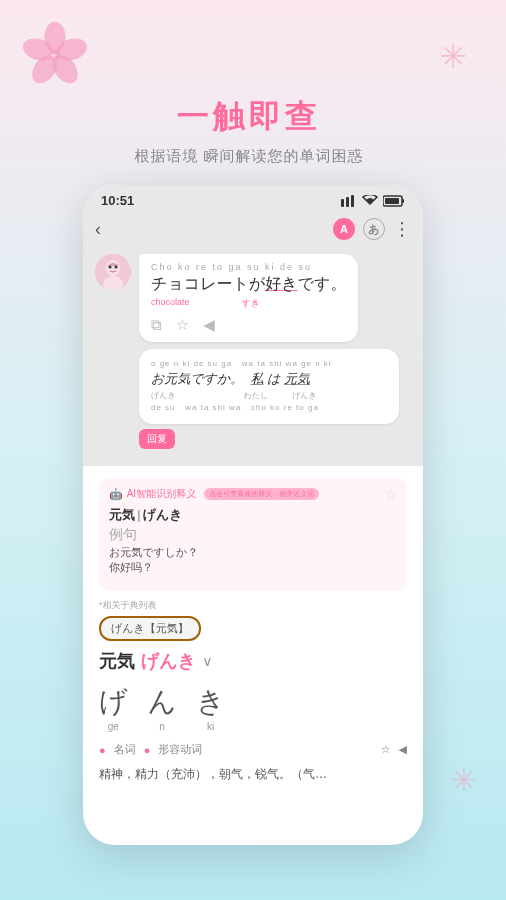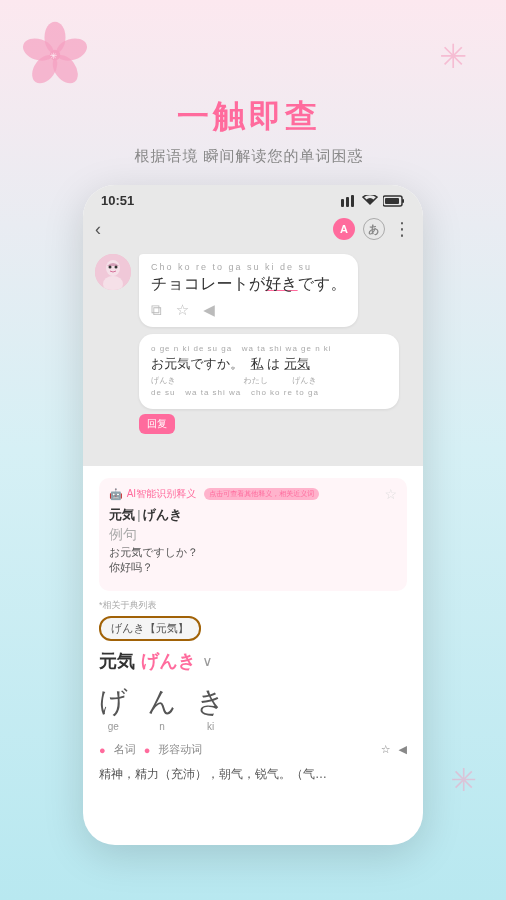--- a/index.html
+++ b/index.html
@@ -366,33 +366,37 @@
           <circle cx="21" cy="13" r="1.5" fill="#333"></circle>
           <path d="M15,17 Q18,19 21,17" stroke="#d4709a" stroke-width="1" fill="none"></path>
         </svg>
       </div>
       <div>
         <div class="chat-bubble">
           <span class="chat-reading">Cho ko re to ga su ki de su</span>
           <div class="chat-text-jp">
             チョコレートが<span class="underline">好き</span>です。
           </div>
+          <div style="display:flex; gap:12px; margin-top:2px;">
+            <span style="font-size:9px;color:#ff6b9d;">chocolate</span>
+            <span style="font-size:9px;color:#ff6b9d;margin-left:40px;">すき</span>
+          </div>
           <div class="chat-actions">
             <span class="chat-action-icon">⧉</span>
             <span class="chat-action-icon">☆</span>
             <span class="chat-action-icon">◀</span>
           </div>
         </div>
       </div>
     </div>
 
     <div style="position:relative;">
       <div class="chat-bubble" style="margin-left:44px; border-radius:14px; margin-bottom:4px; padding:10px 12px; max-width:260px;">
         <div style="font-size:8px;color:#aaa;letter-spacing:1px;margin-bottom:2px;">o ge n ki de su ga &nbsp; wa ta shi wa ge n ki</div>
-        <div style="font-size:13px;color:#333;margin-bottom:2px;">
+        <div style="font-size:13px;color:#333;margin-bottom:2px;font-style:italic;">
           お元気ですか。&nbsp;
           <span style="text-decoration:underline;text-decoration-color:#999;">私</span>
           は
           <span style="text-decoration:underline;text-decoration-color:#999;">元気</span>
         </div>
         <div style="display:flex;gap:20px;font-size:8px;color:#aaa;margin-bottom:2px;">
           <span>げんき</span>
           <span style="margin-left:48px;">わたし</span>
           <span style="margin-left:4px;">げんき</span>
         </div>

